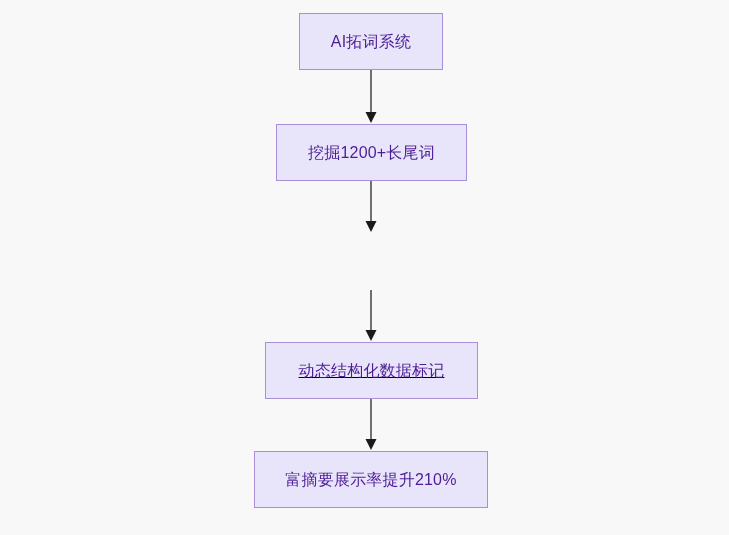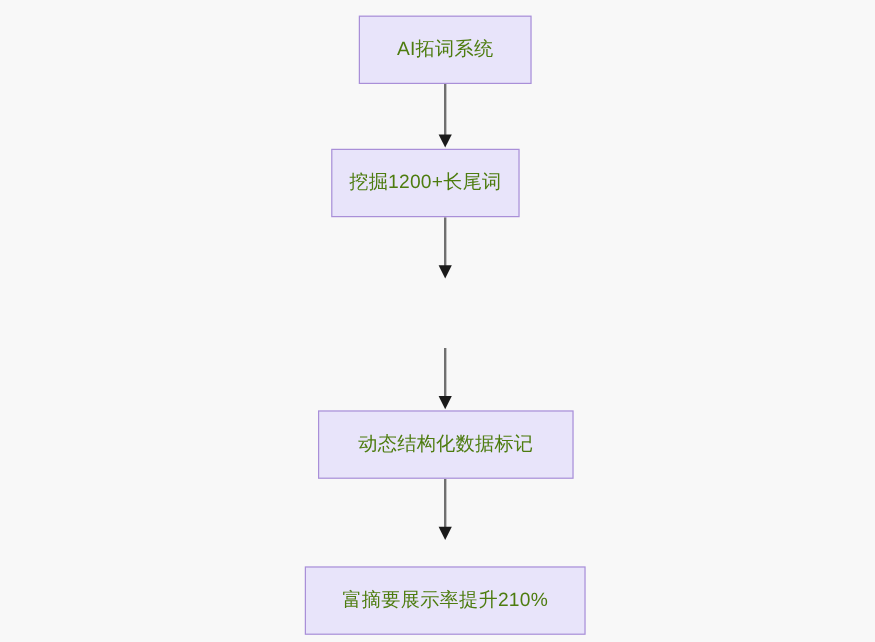--- a/index.html
+++ b/index.html
@@ -25,21 +25,21 @@
     background: #e8e4fa;
     border: 1.6px solid #a98fd8;
     display: flex;
     align-items: center;
     justify-content: center;
     height: 57px;
   }
   .node-label {
     font-size: 16px;
     line-height: 1;
-    color: #4d7c0f;
+    color: #4c1d95;
     letter-spacing: 0.2px;
     white-space: nowrap;
   }
   .edge {
     position: absolute;
     width: 26px;
     left: 358px;
   }
   .edge svg {
     display: block;
@@ -78,26 +78,26 @@
     <svg viewBox="0 0 26 52" preserveAspectRatio="none">
       <line x1="13" y1="0" x2="13" y2="42" stroke="#707070" stroke-width="2"></line>
       <polygon points="13,51 7.5,40 18.5,40" fill="#1a1a1a"></polygon>
     </svg>
   </div>
 
   <div class="node" style="left:299px;top:13px;width:144px;">
     <span class="node-label">AI拓词系统</span>
   </div>
 
-  <div class="node" style="left:276px;top:124px;width:157px;">
+  <div class="node" style="left:276px;top:124px;width:191px;">
     <span class="node-label">挖掘1200+长尾词</span>
   </div>
 
 
-  <div class="node" style="left:265px;top:342px;width:213px;">
+  <div class="node" style="left:265px;top:342px;width:213px;text-decoration:underline;">
     <span class="node-label">动态结构化数据标记</span>
   </div>
 
-  <div class="node" style="left:254px;top:451px;width:234px;margin-top:21px;">
+  <div class="node" style="left:254px;top:451px;width:234px;">
     <span class="node-label">富摘要展示率提升210%</span>
   </div>
 
 </div>
 
 </body></html>

